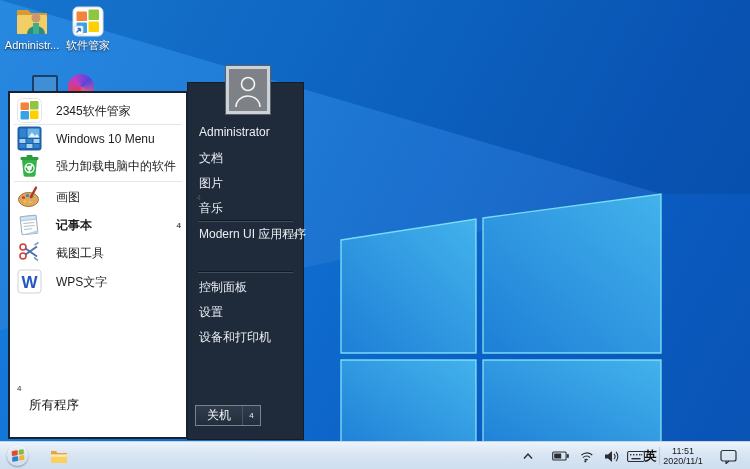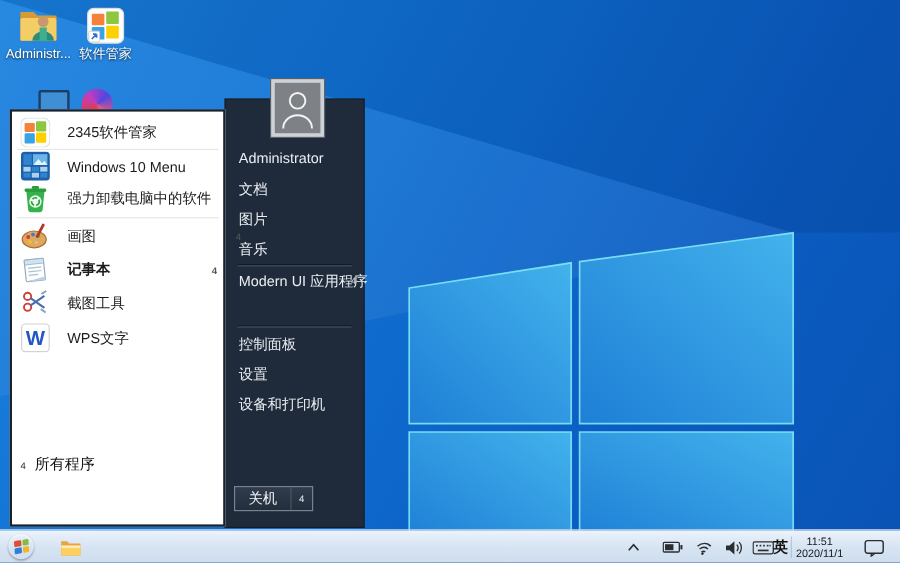--- a/index.html
+++ b/index.html
@@ -27,21 +27,21 @@
         background:#fff;border:2px solid #18222e;box-sizing:border-box;z-index:51;}
   .litem{position:absolute;left:0;width:176px;height:27px;cursor:default;}
   .litem .ic{position:absolute;left:7px;top:1px;}
   .litem .llbl{position:absolute;left:46px;top:50%;transform:translateY(-50%);
         font-size:12px;color:#1c1c1c;white-space:nowrap;}
   .litem .larr{position:absolute;right:5px;top:50%;transform:translateY(-40%);
         font-size:8px;color:#555;}
   .ldiv{position:absolute;left:4px;right:4px;height:1px;background:#e6e6e6;}
   .allprog{position:absolute;left:0;top:284px;width:176px;height:20px;}
   .allprog .aarr{position:absolute;left:7px;top:7px;font-size:8px;color:#333;}
-  .allprog .albl{position:absolute;left:19px;top:2px;font-size:12.5px;color:#111;}
+  .allprog .albl{position:absolute;left:19px;top:20px;font-size:12.5px;color:#111;}
   .searchbox{position:absolute;left:8px;top:311px;width:160px;height:20px;
         background:#fff;border:1px solid #9fb0bf;box-sizing:border-box;}
   .searchbox .caret{position:absolute;left:4px;top:3px;width:1px;height:13px;background:#333;}
   .searchbox .ph{position:absolute;left:8px;top:3px;font-size:11.5px;font-style:italic;color:#7c828a;white-space:nowrap;}
   .searchbox svg{position:absolute;right:4px;top:2px;}
   .ritem{position:absolute;left:11px;width:100px;height:16px;font-size:12px;color:#eaeef3;
         white-space:nowrap;cursor:default;}
   .ritem .rarr{position:absolute;right:2px;top:4px;font-size:8px;color:#cfd6dd;}
   .rdiv{position:absolute;left:10px;right:10px;height:1px;background:rgba(255,255,255,.16);
         box-shadow:0 -1px 0 rgba(0,0,0,.4);}

